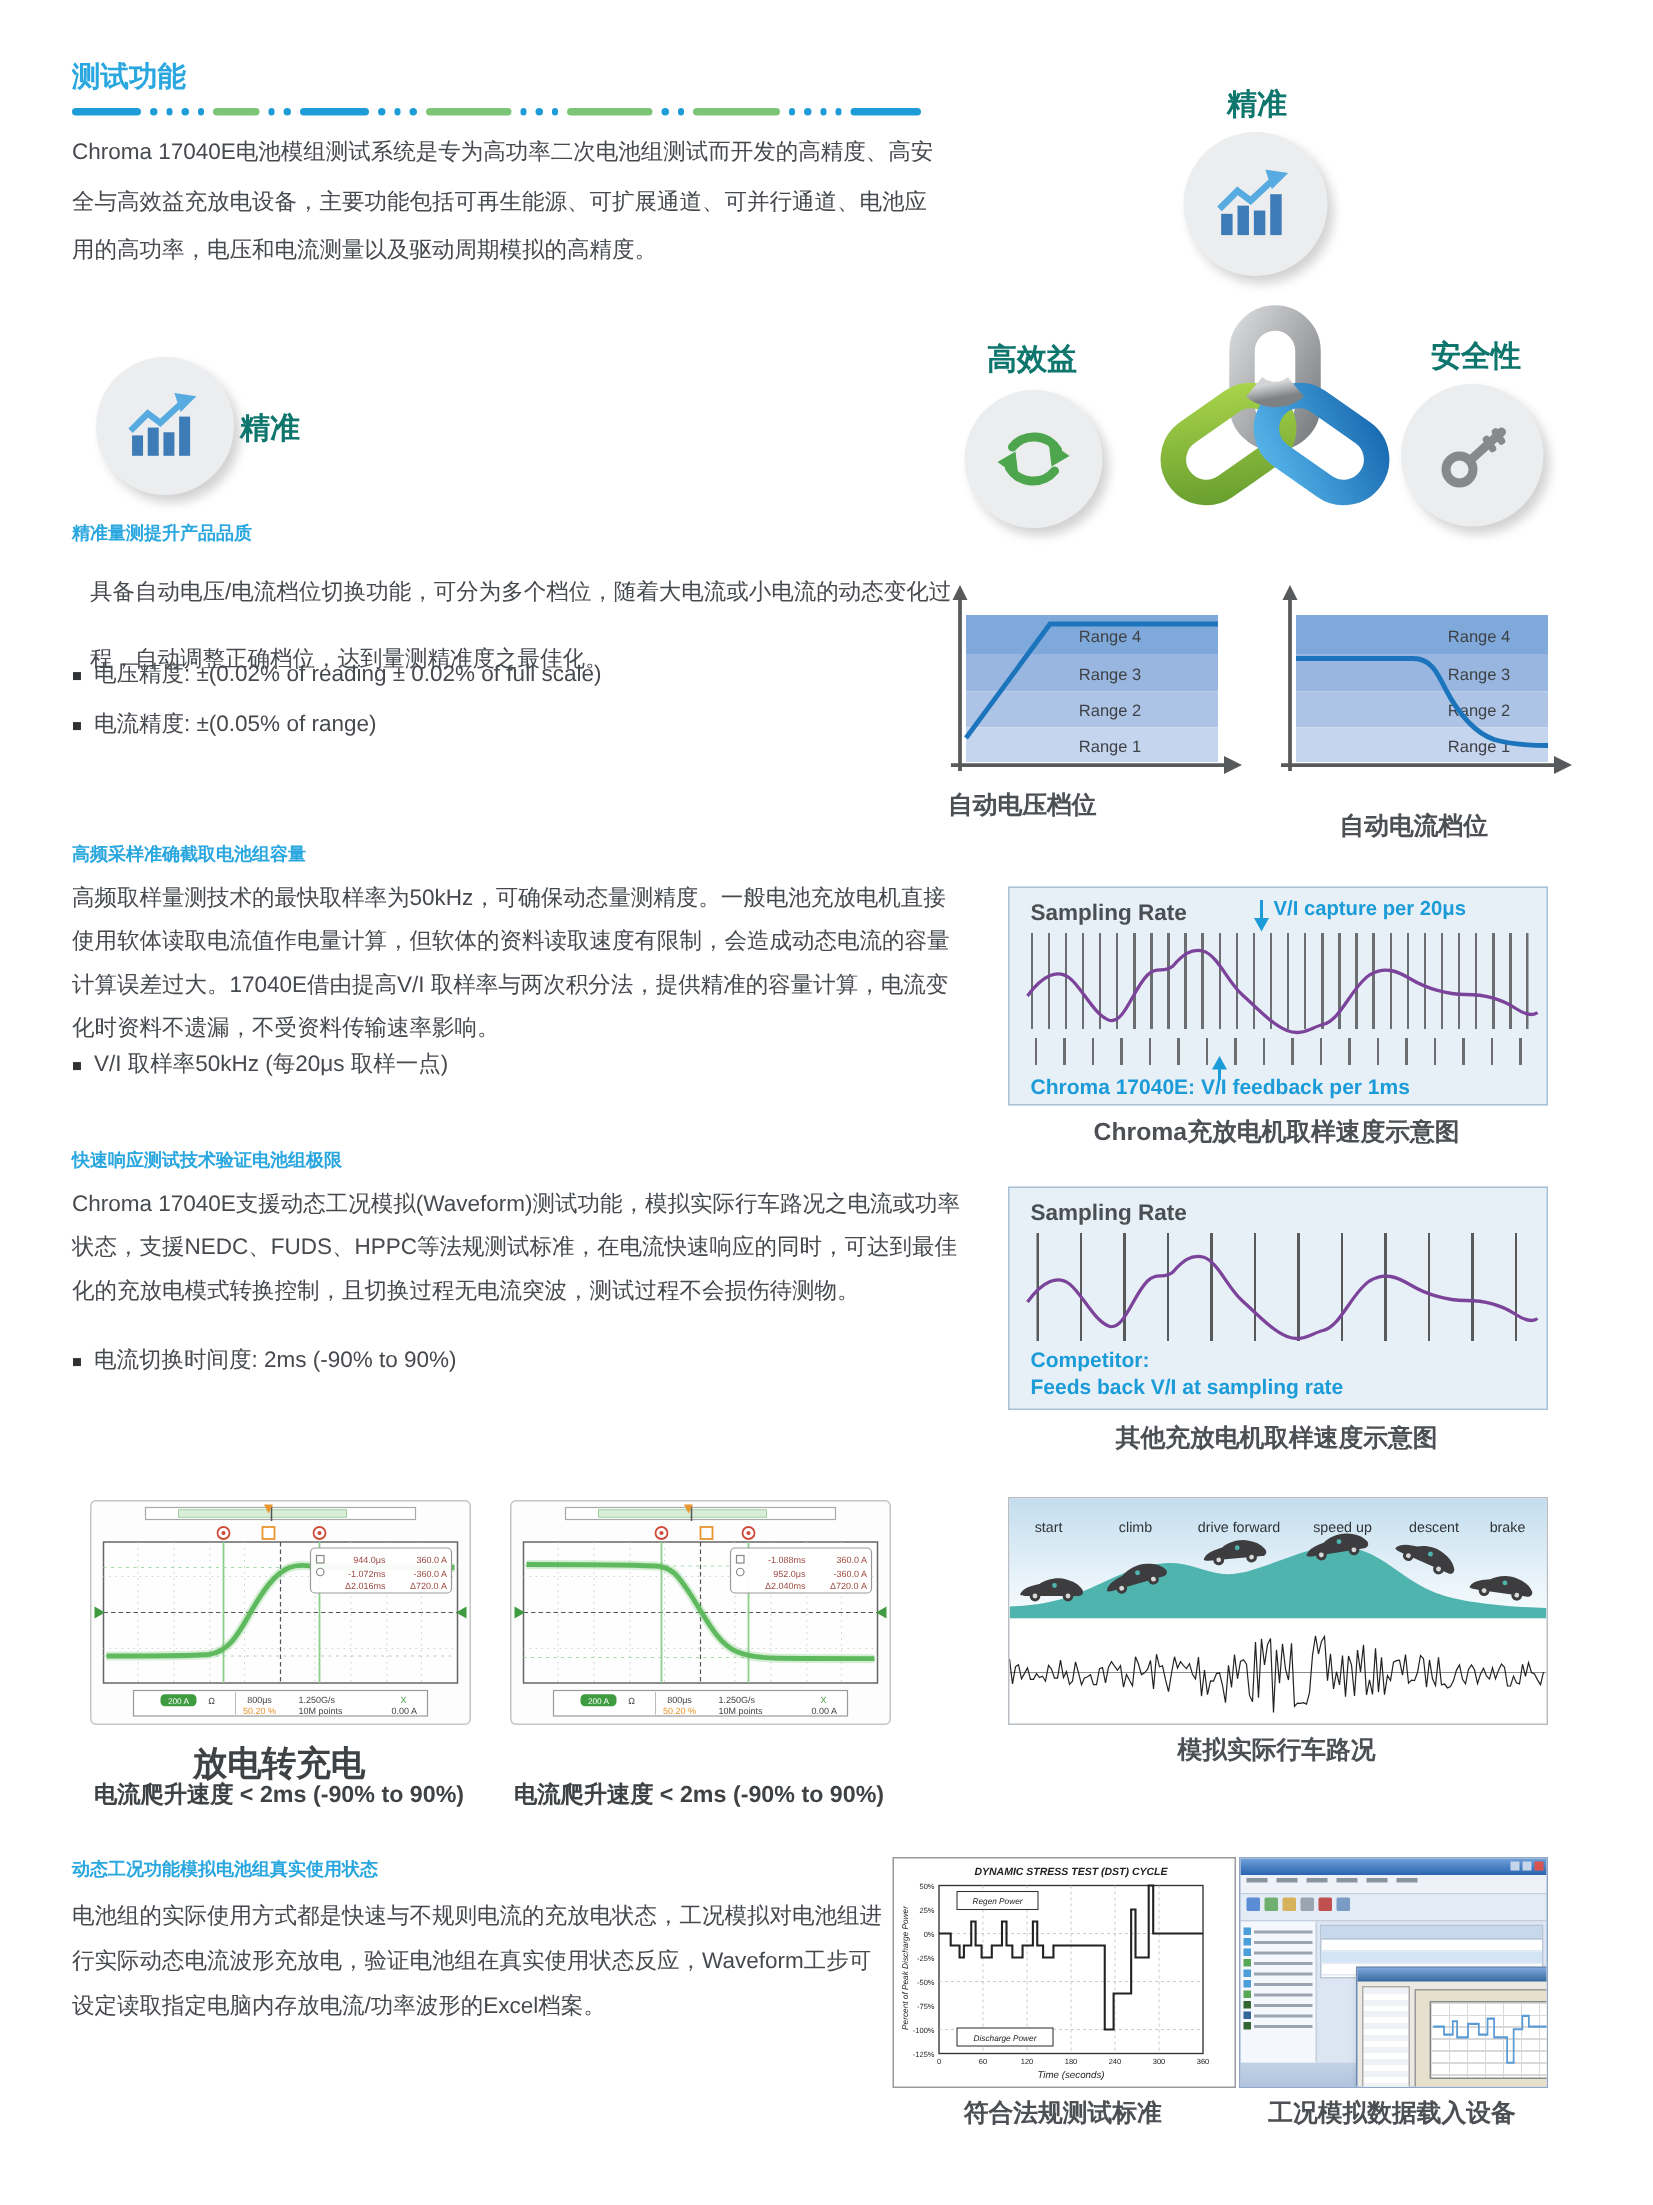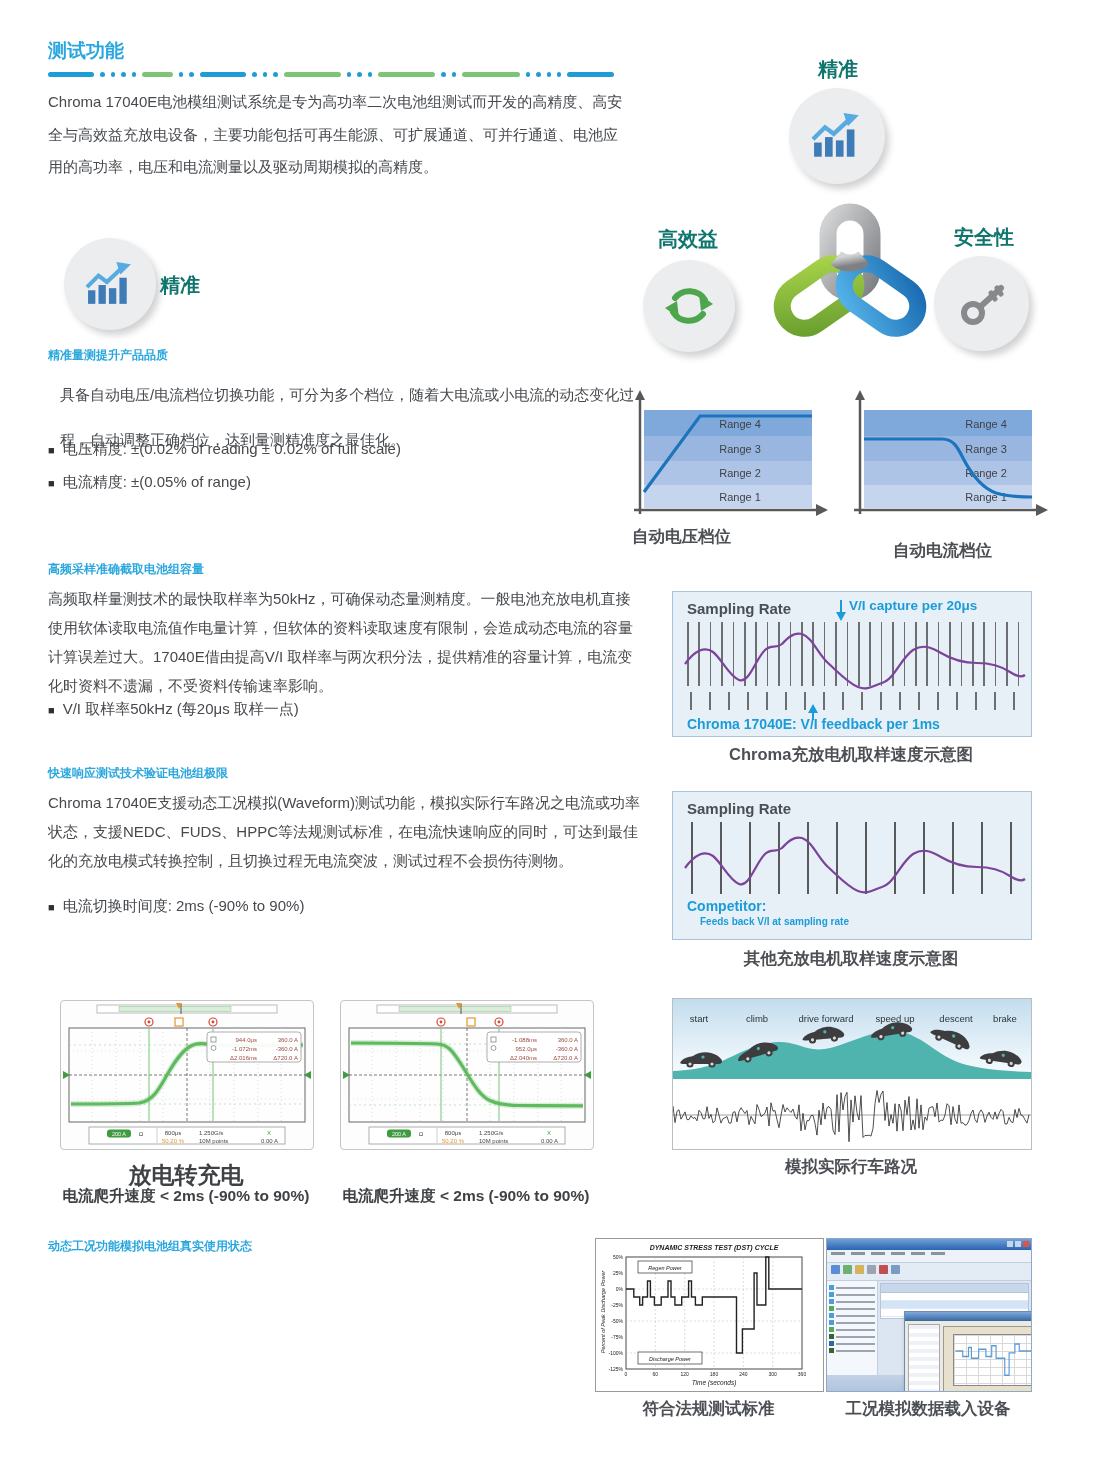--- a/index.html
+++ b/index.html
@@ -236,21 +236,21 @@
     <span>电流切换时间度: 2ms (-90% to 90%)</span>
   </div>
 
   <div class="abs samp-box" style="left:672px;top:791px;width:358px;height:147px;">
     <span class="samp-label">Sampling Rate</span>
     <div class="lines-wide" style="left:18px;top:30px;width:322px;height:72px;"></div>
     <svg class="abs" style="left:0;top:0;" width="358" height="147" viewBox="0 0 358 147">
       <use href="#wave-shape" stroke="#3a3b3d" transform="translate(0,4)"></use>
     </svg>
     <span class="samp-blue" style="left:14px;top:106px;font-size:14px;">Competitor:</span>
-    <span class="samp-blue" style="left:27px;top:124px;font-size:10px;">Feeds back V/I at sampling rate</span>
+    <span class="samp-blue" style="left:14px;top:124px;font-size:14px;">Feeds back V/I at sampling rate</span>
   </div>
   <div class="abs fig-caption" style="left:672px;top:948px;width:358px;">其他充放电机取样速度示意图</div>
 
   <div class="abs scope" style="left:60px;top:1000px;width:252px;height:148px;">
     <svg width="252" height="148" viewBox="0 0 252 148">
       <rect x="36" y="4" width="180" height="8" fill="#ffffff" stroke="#aaaaaa" stroke-width="0.8"></rect>
       <rect x="58" y="5.5" width="112" height="5" fill="#d9edd9" stroke="#99cc99" stroke-width="0.6"></rect>
       <line x1="120" y1="3" x2="120" y2="13" stroke="#555" stroke-width="1"></line>
       <polygon points="115,2 121,2 118,8" fill="#e8962e"></polygon>
       <circle cx="88" cy="21" r="4" fill="#fff" stroke="#d04a3a" stroke-width="1.2"></circle>
@@ -392,20 +392,21 @@
     <span class="drive-label" style="left:258px;width:50px;">descent</span>
     <span class="drive-label" style="left:312px;width:40px;">brake</span>
     <svg class="abs" style="left:0;top:80px;" width="358" height="70" viewBox="0 0 358 70">
       <line x1="0" y1="36" x2="358" y2="36" stroke="#8a8a8a" stroke-width="0.8"></line>
       <polyline id="noise-line" points="0,27.0 2,43.6 4,32.2 6,30.8 8,40.2 10,36.6 12,32.9 14,40.6 16,40.6 18,36.8 20,39.4 22,38.5 24,41.8 26,31.3 28,33.7 30,39.8 32,39.7 34,27.7 36,39.4 38,35.4 40,43.9 42,41.8 44,28.9 46,36.2 48,44.1 50,39.6 52,38.8 54,37.5 56,44.1 58,44.1 60,33.4 62,32.7 64,42.9 66,32.5 68,28.7 70,31.7 72,34.5 74,31.5 76,45.7 78,37.3 80,41.2 82,44.8 84,25.5 86,30.5 88,37.5 90,36.2 92,34.0 94,28.0 96,47.0 98,23.8 100,32.2 102,31.5 104,40.8 106,48.7 108,36.5 110,25.5 112,33.0 114,28.8 116,31.4 118,33.4 120,30.1 122,37.2 124,40.2 126,25.8 128,51.8 130,34.3 132,50.8 134,41.6 136,41.7 138,36.7 140,36.2 142,44.5 144,56.1 146,31.2 148,45.9 150,24.0 152,40.2 154,28.6 156,27.5 158,30.5 160,51.1 162,55.5 164,15.7 166,52.8 168,13.6 170,31.0 172,17.5 174,13.3 176,62.7 178,20.9 180,43.1 182,16.8 184,33.7 186,41.0 188,16.6 190,58.5 192,56.4 194,56.6 196,56.1 198,57.1 200,49.4 202,24.6 204,11.5 206,23.6 208,15.3 210,12.0 212,41.5 214,23.5 216,47.0 218,35.5 220,44.3 222,24.7 224,52.2 226,25.0 228,30.9 230,51.7 232,21.1 234,35.6 236,17.5 238,51.0 240,40.9 242,50.6 244,19.8 246,49.2 248,25.9 250,50.8 252,38.0 254,41.4 256,29.1 258,28.1 260,27.8 262,37.8 264,24.0 266,43.1 268,41.1 270,41.4 272,36.0 274,24.7 276,26.8 278,45.8 280,27.6 282,40.2 284,44.7 286,25.9 288,44.2 290,43.7 292,46.3 294,45.4 296,41.4 298,34.4 300,31.0 302,40.5 304,43.5 306,34.0 308,30.9 310,34.2 312,43.4 314,37.1 316,33.2 318,38.3 320,40.4 322,32.9 324,40.2 326,34.6 328,30.4 330,32.5 332,44.9 334,45.0 336,38.4 338,42.8 340,43.6 342,30.5 344,38.6 346,29.4 348,36.0 350,37.0 352,40.9 354,44.1 356,35.7" fill="none" stroke="#222" stroke-width="0.8"></polyline>
     </svg>
   </div>
   <div class="abs fig-caption" style="left:672px;top:1156px;width:358px;">模拟实际行车路况</div>
 
   <h2 class="abs sub-head" style="left:48px;top:1238px;">动态工况功能模拟电池组真实使用状态</h2>
+  <p class="abs body-text" style="left:48px;top:1263px;width:540px;line-height:30px;">电池组的实际使用方式都是快速与不规则电流的充放电状态，工况模拟对电池组进行实际动态电流波形充放电，验证电池组在真实使用状态反应，Waveform工步可设定读取指定电脑内存放电流/功率波形的Excel档案。</p>
 
   <div class="abs dst-fig" style="left:595px;top:1238px;width:227px;height:152px;">
     <svg width="227" height="152" viewBox="0 0 227 152">
       <text x="118" y="11" text-anchor="middle" font-size="7" font-style="italic" font-weight="bold" fill="#222">DYNAMIC STRESS TEST (DST) CYCLE</text>
       <text x="9" y="73" text-anchor="middle" font-size="5.5" font-style="italic" fill="#222" transform="rotate(-90 9 73)">Percent of Peak Discharge Power</text>
       <text x="118" y="146" text-anchor="middle" font-size="6.5" font-style="italic" fill="#222">Time (seconds)</text>
       <rect x="30" y="18" width="176" height="112" fill="#fff" stroke="#333" stroke-width="0.9"></rect>
       <g stroke="#bbb" stroke-width="0.5" stroke-dasharray="2 2">
         <line x1="59.3" y1="18" x2="59.3" y2="130"></line>
           <line x1="88.7" y1="18" x2="88.7" y2="130"></line>

